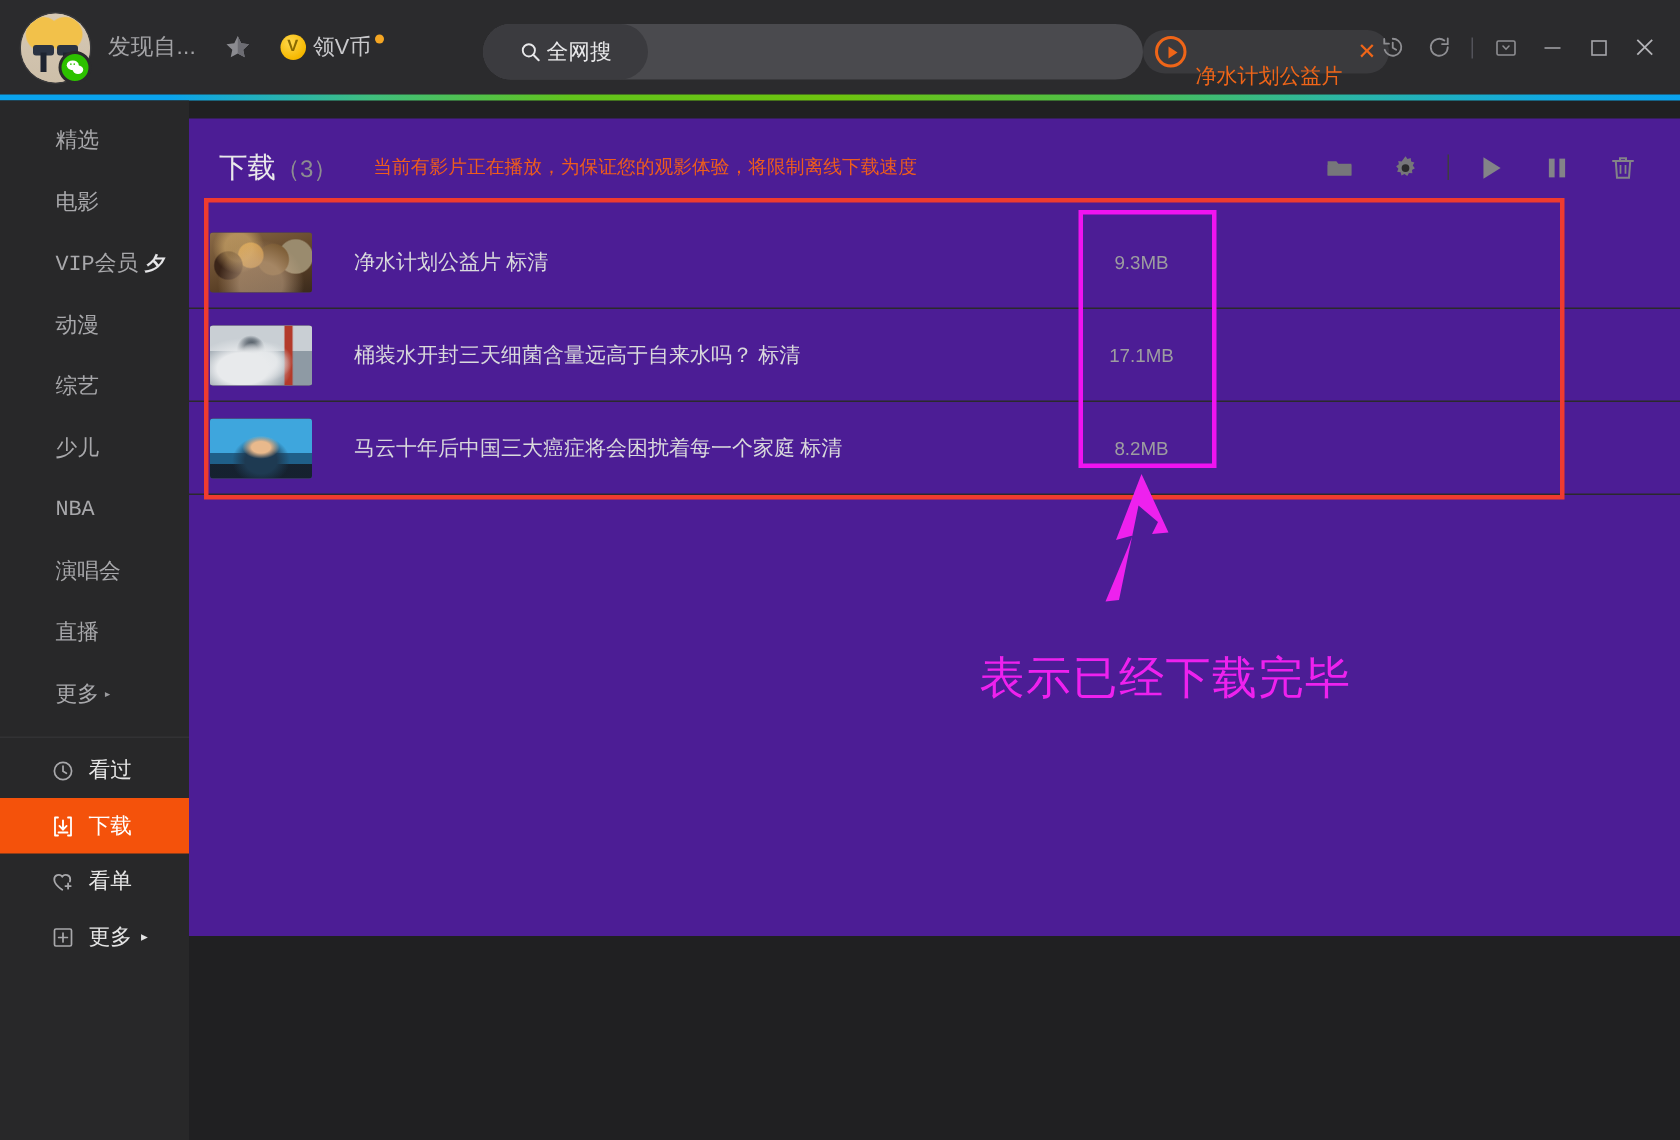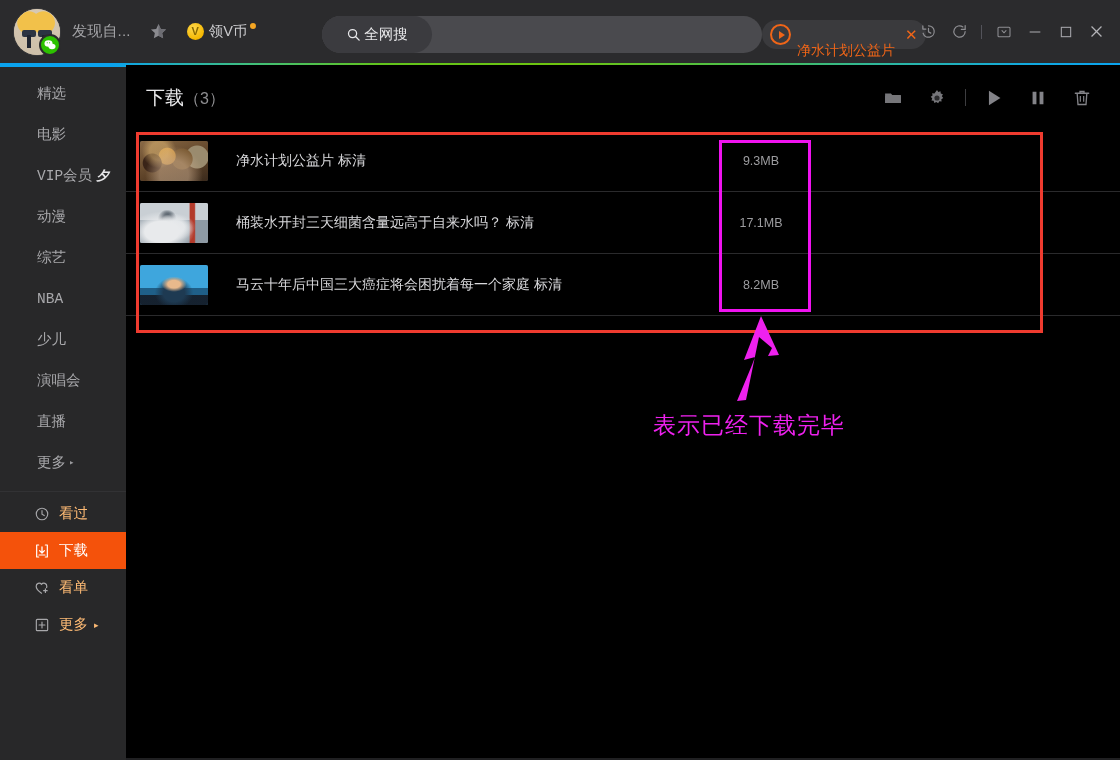--- a/index.html
+++ b/index.html
@@ -256,21 +256,21 @@
     height: 1px;
     background: #323234;
     margin: 8px 0 0 0;
   }
   .nav-bottom { padding-top: 3px; }
   .nav-b-item {
     height: 37px;
     display: flex;
     align-items: center;
     padding-left: 33px;
-    color: #fdba74;
+    color: #e5e5e5;
     font-size: 14.5px;
     cursor: pointer;
     gap: 9px;
     white-space: nowrap;
   }
   .nav-b-item.active {
     background: #f4520b;
     color: #ffffff;
   }
   .nav-b-item .bico {
@@ -279,23 +279,23 @@
     flex: 0 0 auto;
   }
   .nav-b-item .caret {
     font-size: 9px;
     margin-left: -3px;
   }
 
   
   .main {
     position: absolute;
-    left: 126px; top: 65px;
-    width: 994px; height: 693px;
-    background: #000000;
+    left: 126px; top: 79px;
+    width: 994px; height: 545px;
+    background: #4c1d95;
   }
   .dl-header {
     height: 65px;
     display: flex;
     align-items: center;
     position: relative;
   }
   .dl-title {
     margin-left: 20px;
     color: #e9e9eb;
@@ -347,20 +347,21 @@
     overflow: hidden;
     flex: 0 0 auto;
     position: relative;
     background: #444;
   }
   .dl-row .name {
     margin-left: 28px;
     color: #d9d9dc;
     font-size: 14px;
     white-space: nowrap;
+    font-family: Liberation Serif, serif;
   }
   .dl-row .size {
     position: absolute;
     left: 580px;
     width: 110px;
     text-align: center;
     color: #9d9da0;
     font-size: 12.5px;
   }
 
@@ -427,23 +428,23 @@
     pointer-events: none;
   }
   .ann-svg {
     position: absolute;
     left: 0; top: 0;
     width: 1120px; height: 760px;
     pointer-events: none;
   }
   .ann-text {
     position: absolute;
-    left: 653px; top: 410px;
+    left: 653px; top: 432px;
     color: #ee21ee;
-    font-size: 23px;
+    font-size: 30px;
     white-space: nowrap;
     pointer-events: none;
     letter-spacing: 1px;
   }
 </style>
 </head>
 <body>
 
 <div id="app">
 
@@ -554,24 +555,24 @@
         <span>VIP会员</span>
         <span class="vipbadge">夕</span>
       </div>
       <div class="nav-item">
         <span>动漫</span>
       </div>
       <div class="nav-item">
         <span>综艺</span>
       </div>
       <div class="nav-item">
+        <span>少儿</span>
+      </div>
+      <div class="nav-item">
         <span>NBA</span>
-      </div>
-      <div class="nav-item">
-        <span>少儿</span>
       </div>
       <div class="nav-item">
         <span>演唱会</span>
       </div>
       <div class="nav-item">
         <span>直播</span>
       </div>
       <div class="nav-item">
         <span>更多</span>
         <span class="caret">▸</span>
@@ -624,20 +625,21 @@
       </div>
     </div>
   </div>
 
   <div class="main">
 
     <div class="dl-header">
       <div class="dl-title">
         <span>下载</span><span class="cnt">（3）</span>
       </div>
+      <div class="dl-warn">当前有影片正在播放，为保证您的观影体验，将限制离线下载速度</div>
 
       <div class="dl-tools">
         <div class="tico">
           <svg width="20" height="20" viewBox="0 0 24 24" aria-hidden="true">
             <path d="M2.5 6.5h7l1.6 2h10.4v9.5H2.5z" fill="#76767a"></path>
             <rect x="2.5" y="9.5" width="19" height="8.5" fill="#76767a"></rect>
           </svg>
         </div>
         <div class="tico">
           <svg width="20" height="20" viewBox="0 0 24 24" aria-hidden="true">

